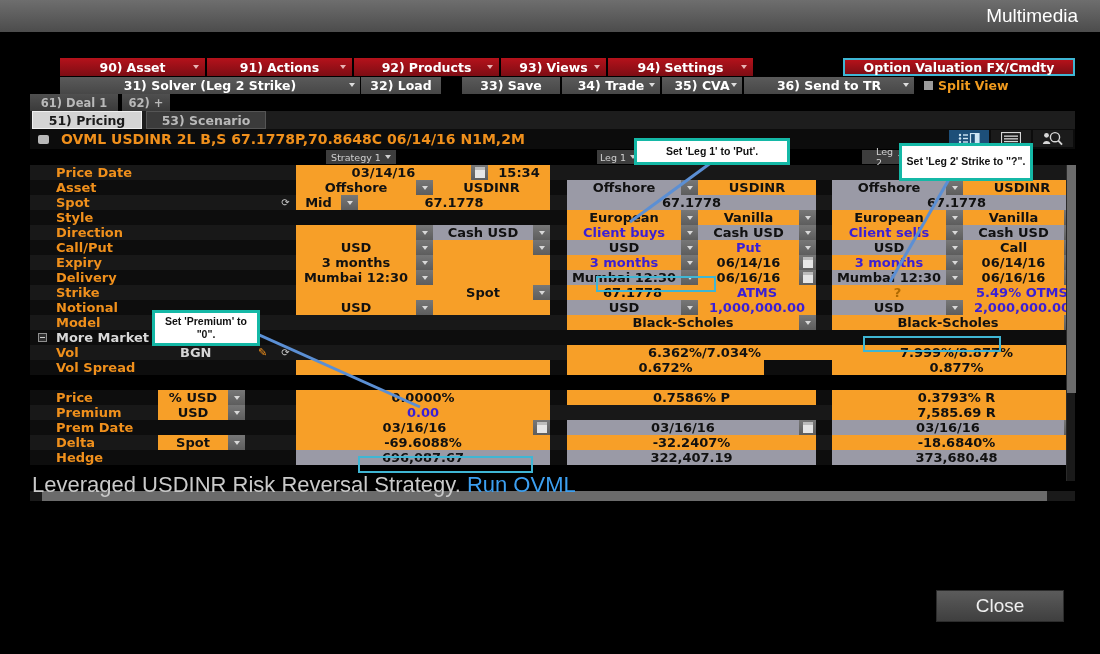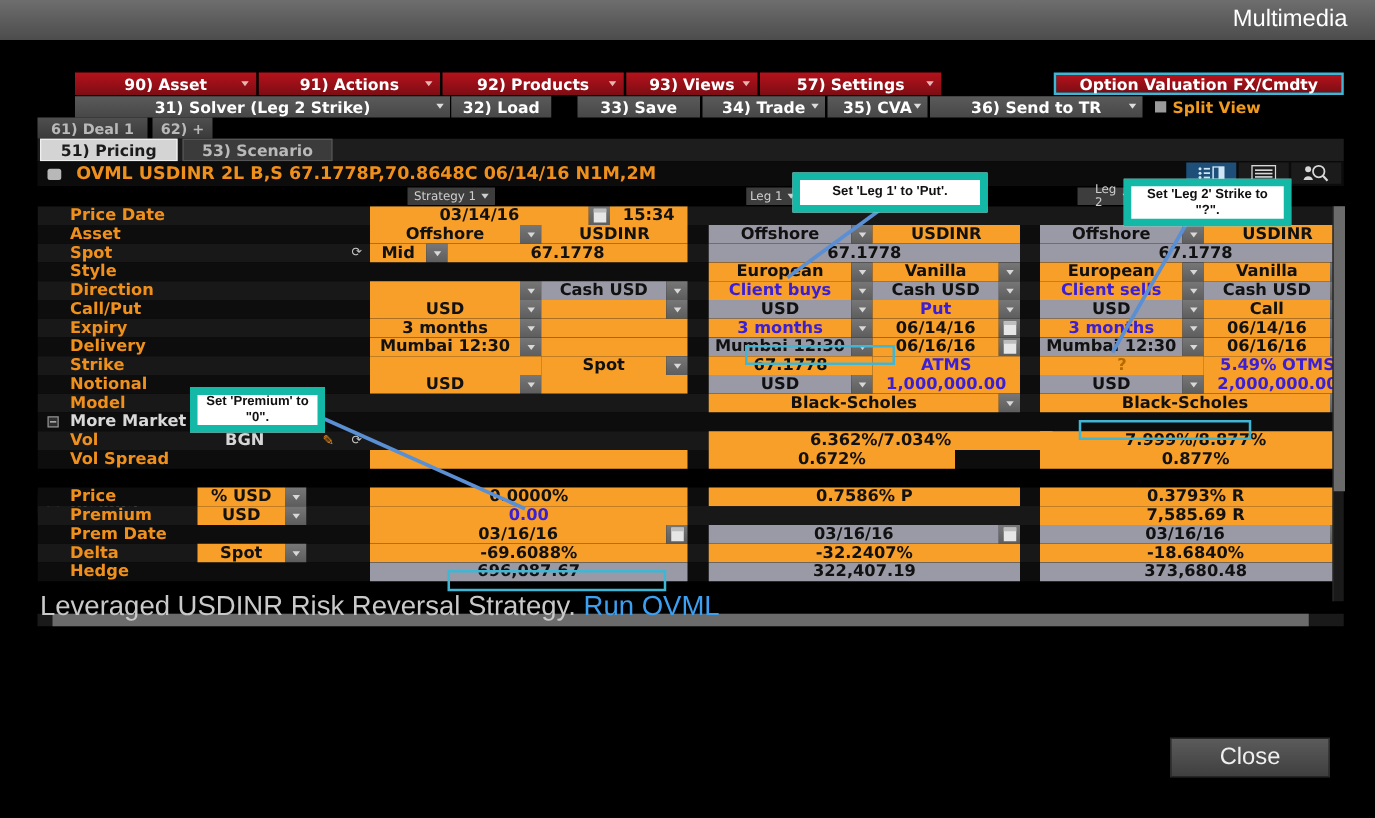--- a/index.html
+++ b/index.html
@@ -197,21 +197,21 @@
     border-left:1px solid #2a2a2a;
   }
   .vthumb{ position:absolute; left:0; top:0; width:9px; height:228px; background:#6b6b6b;}
   .hscroll{
     position:absolute; left:0; bottom:0; width:1045px; height:10px; background:#1a1a1a;
   }
   .hthumb{ position:absolute; left:12px; top:0; width:1005px; height:10px; background:#6b6b6b;}
 
   
   .callout{
-    position:absolute; background:#ffffff; border:6px solid #14b8a6;
+    position:absolute; background:#ffffff; border:3px solid #14b8a6;
     color:#111; font-size:10.5px; font-weight:bold; text-align:center;
     display:flex; align-items:center; justify-content:center; padding:10px 4px;
     font-family:"Liberation Sans", sans-serif; line-height:1.25; z-index:50;
   }
   .leader{ position:absolute; z-index:40; }
 
   
   .caption{
     position:absolute; left:32px; top:440px; font-size:22px; color:#c9c9c9;
     font-family:"Liberation Sans", sans-serif;
@@ -254,21 +254,21 @@
           <span class="num">92)</span>
           <span class="lbl">Products</span>
           <i class="car"></i>
         </div>
         <div class="rbitem" style="position: absolute; left: 471px; width: 105px;">
           <span class="num">93)</span>
           <span class="lbl">Views</span>
           <i class="car"></i>
         </div>
         <div class="rbitem" style="position: absolute; left: 578px; width: 145px;">
-          <span class="num">57)</span>
+          <span class="num">94)</span>
           <span class="lbl">Settings</span>
           <i class="car"></i>
         </div>
       </div>
     <div class="ovbox">Option Valuation FX/Cmdty</div>
 
     <div class="graybar" id="graybar">
         <div class="gbitem" style="position: absolute; left: 30px; width: 300px;">
           <span>31) Solver (Leg 2 Strike)</span>
           <i class="car"></i>

